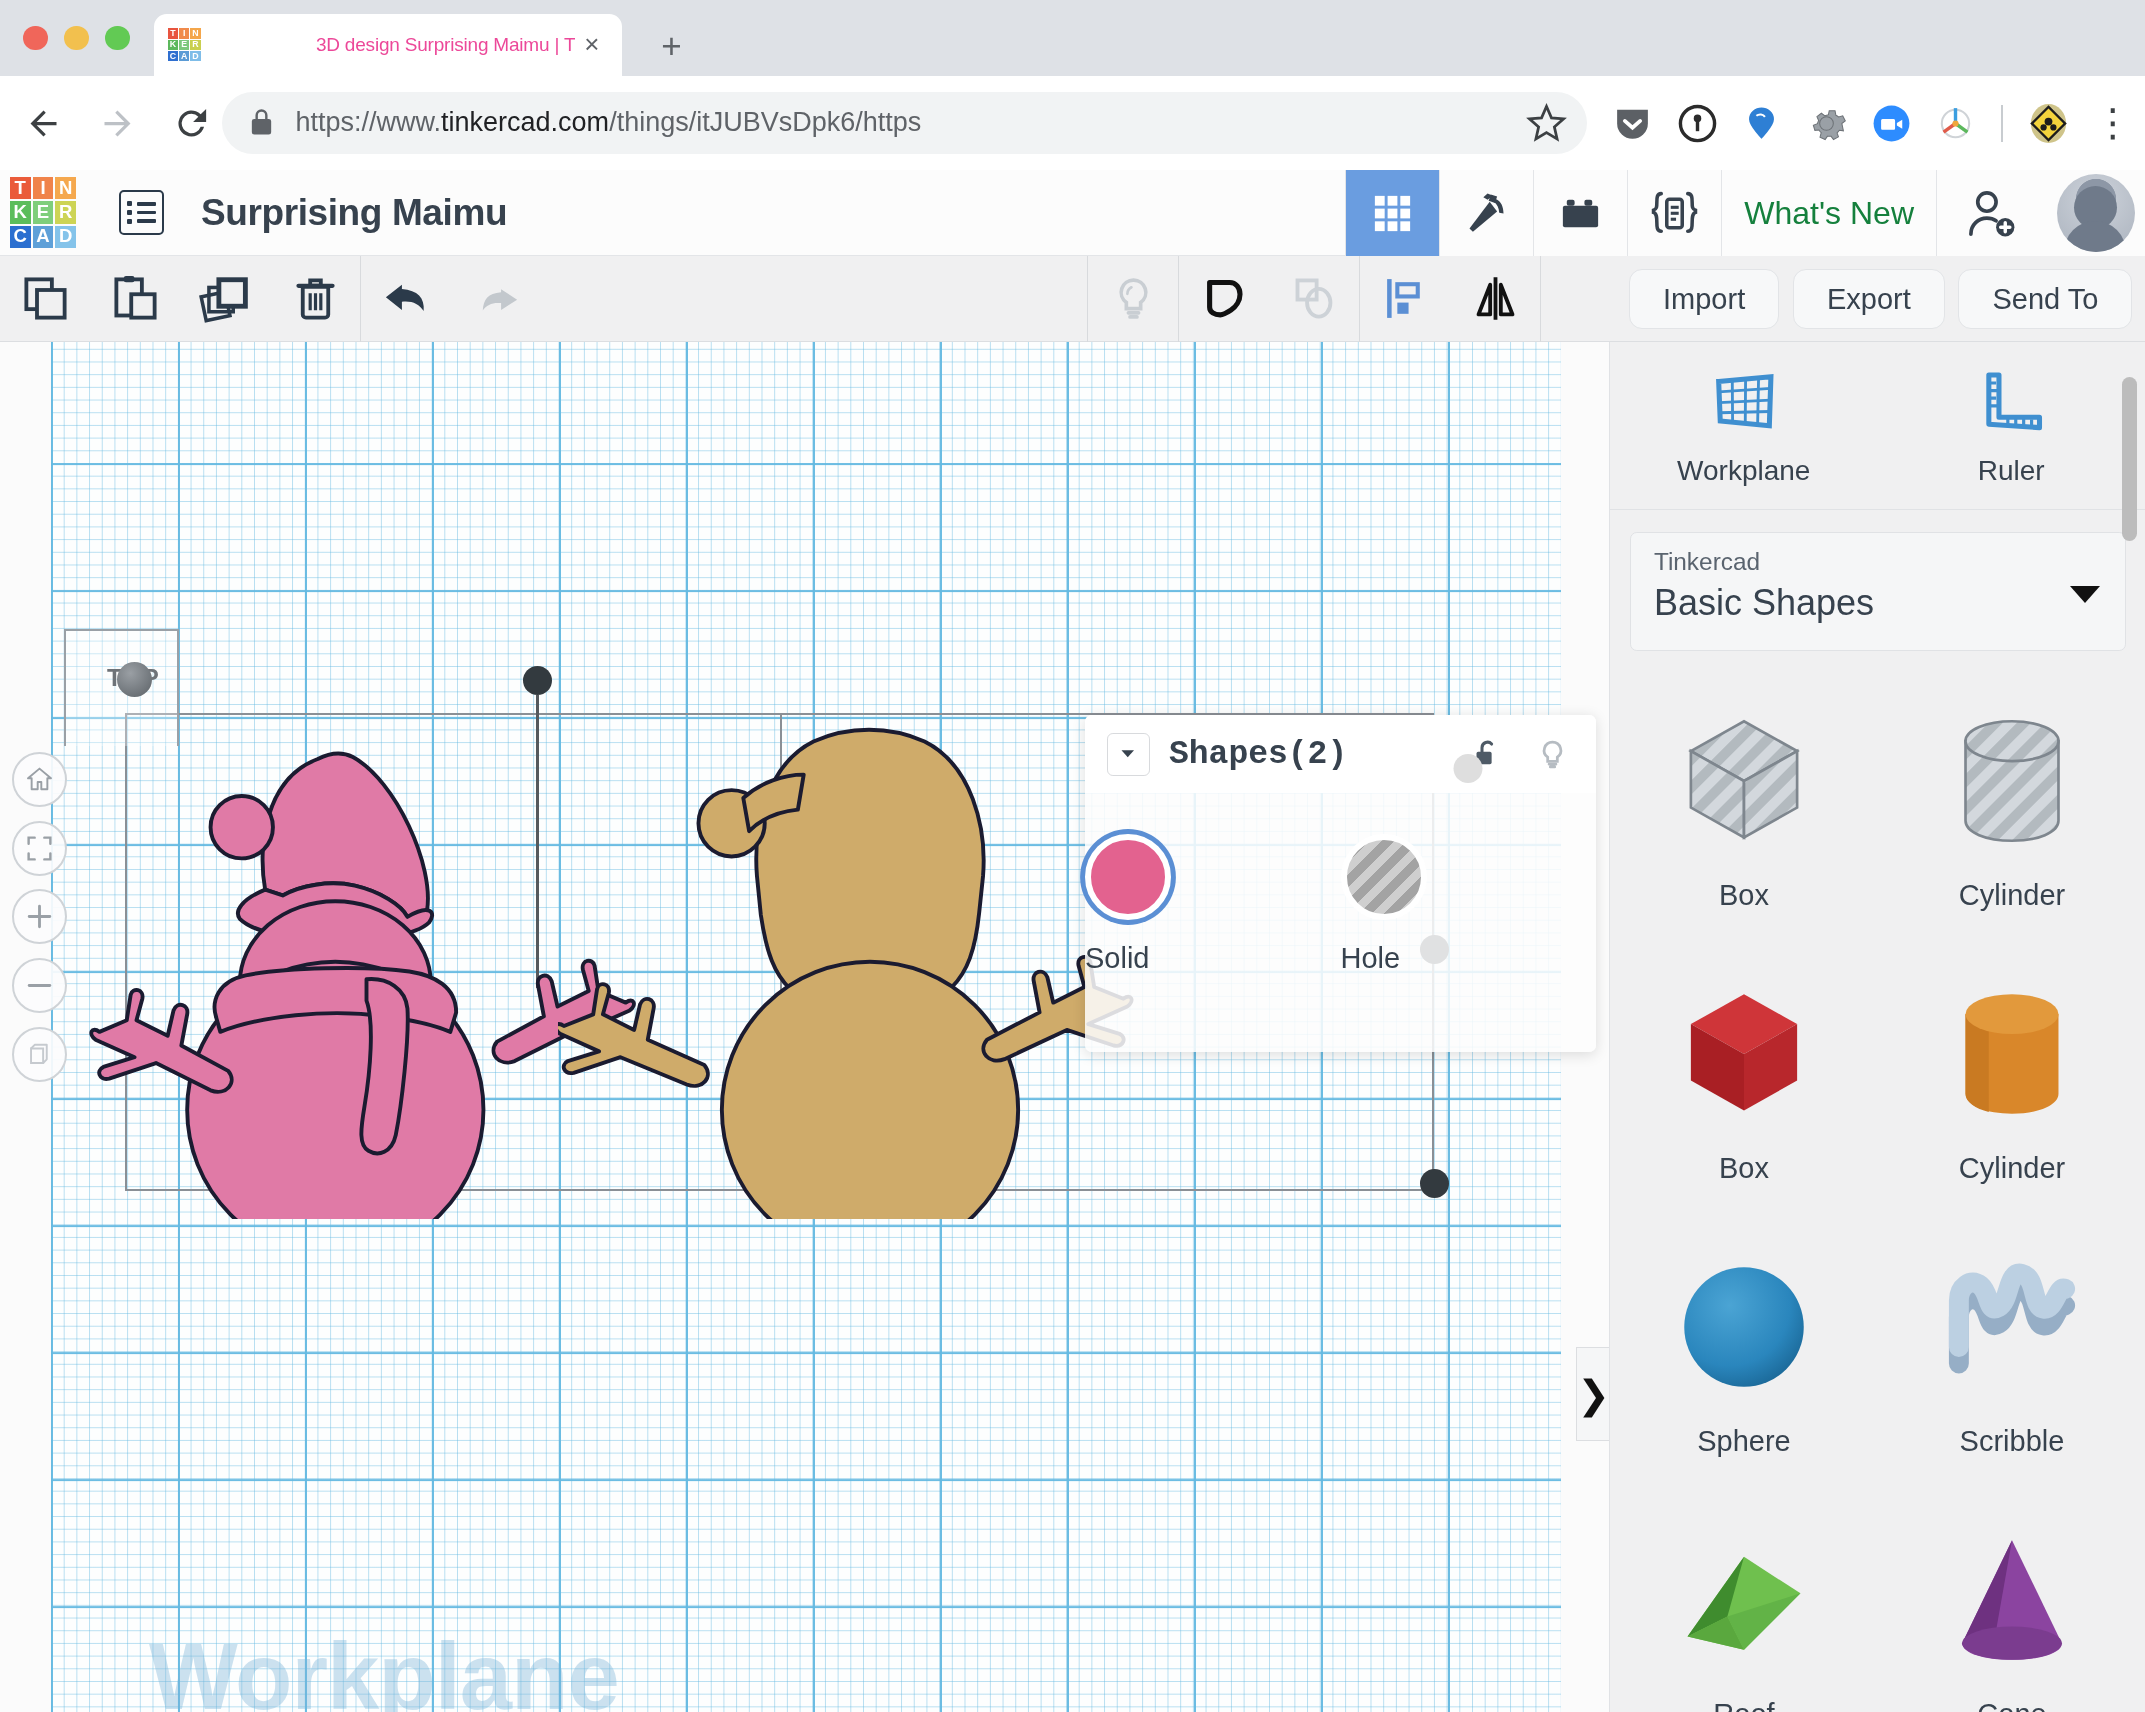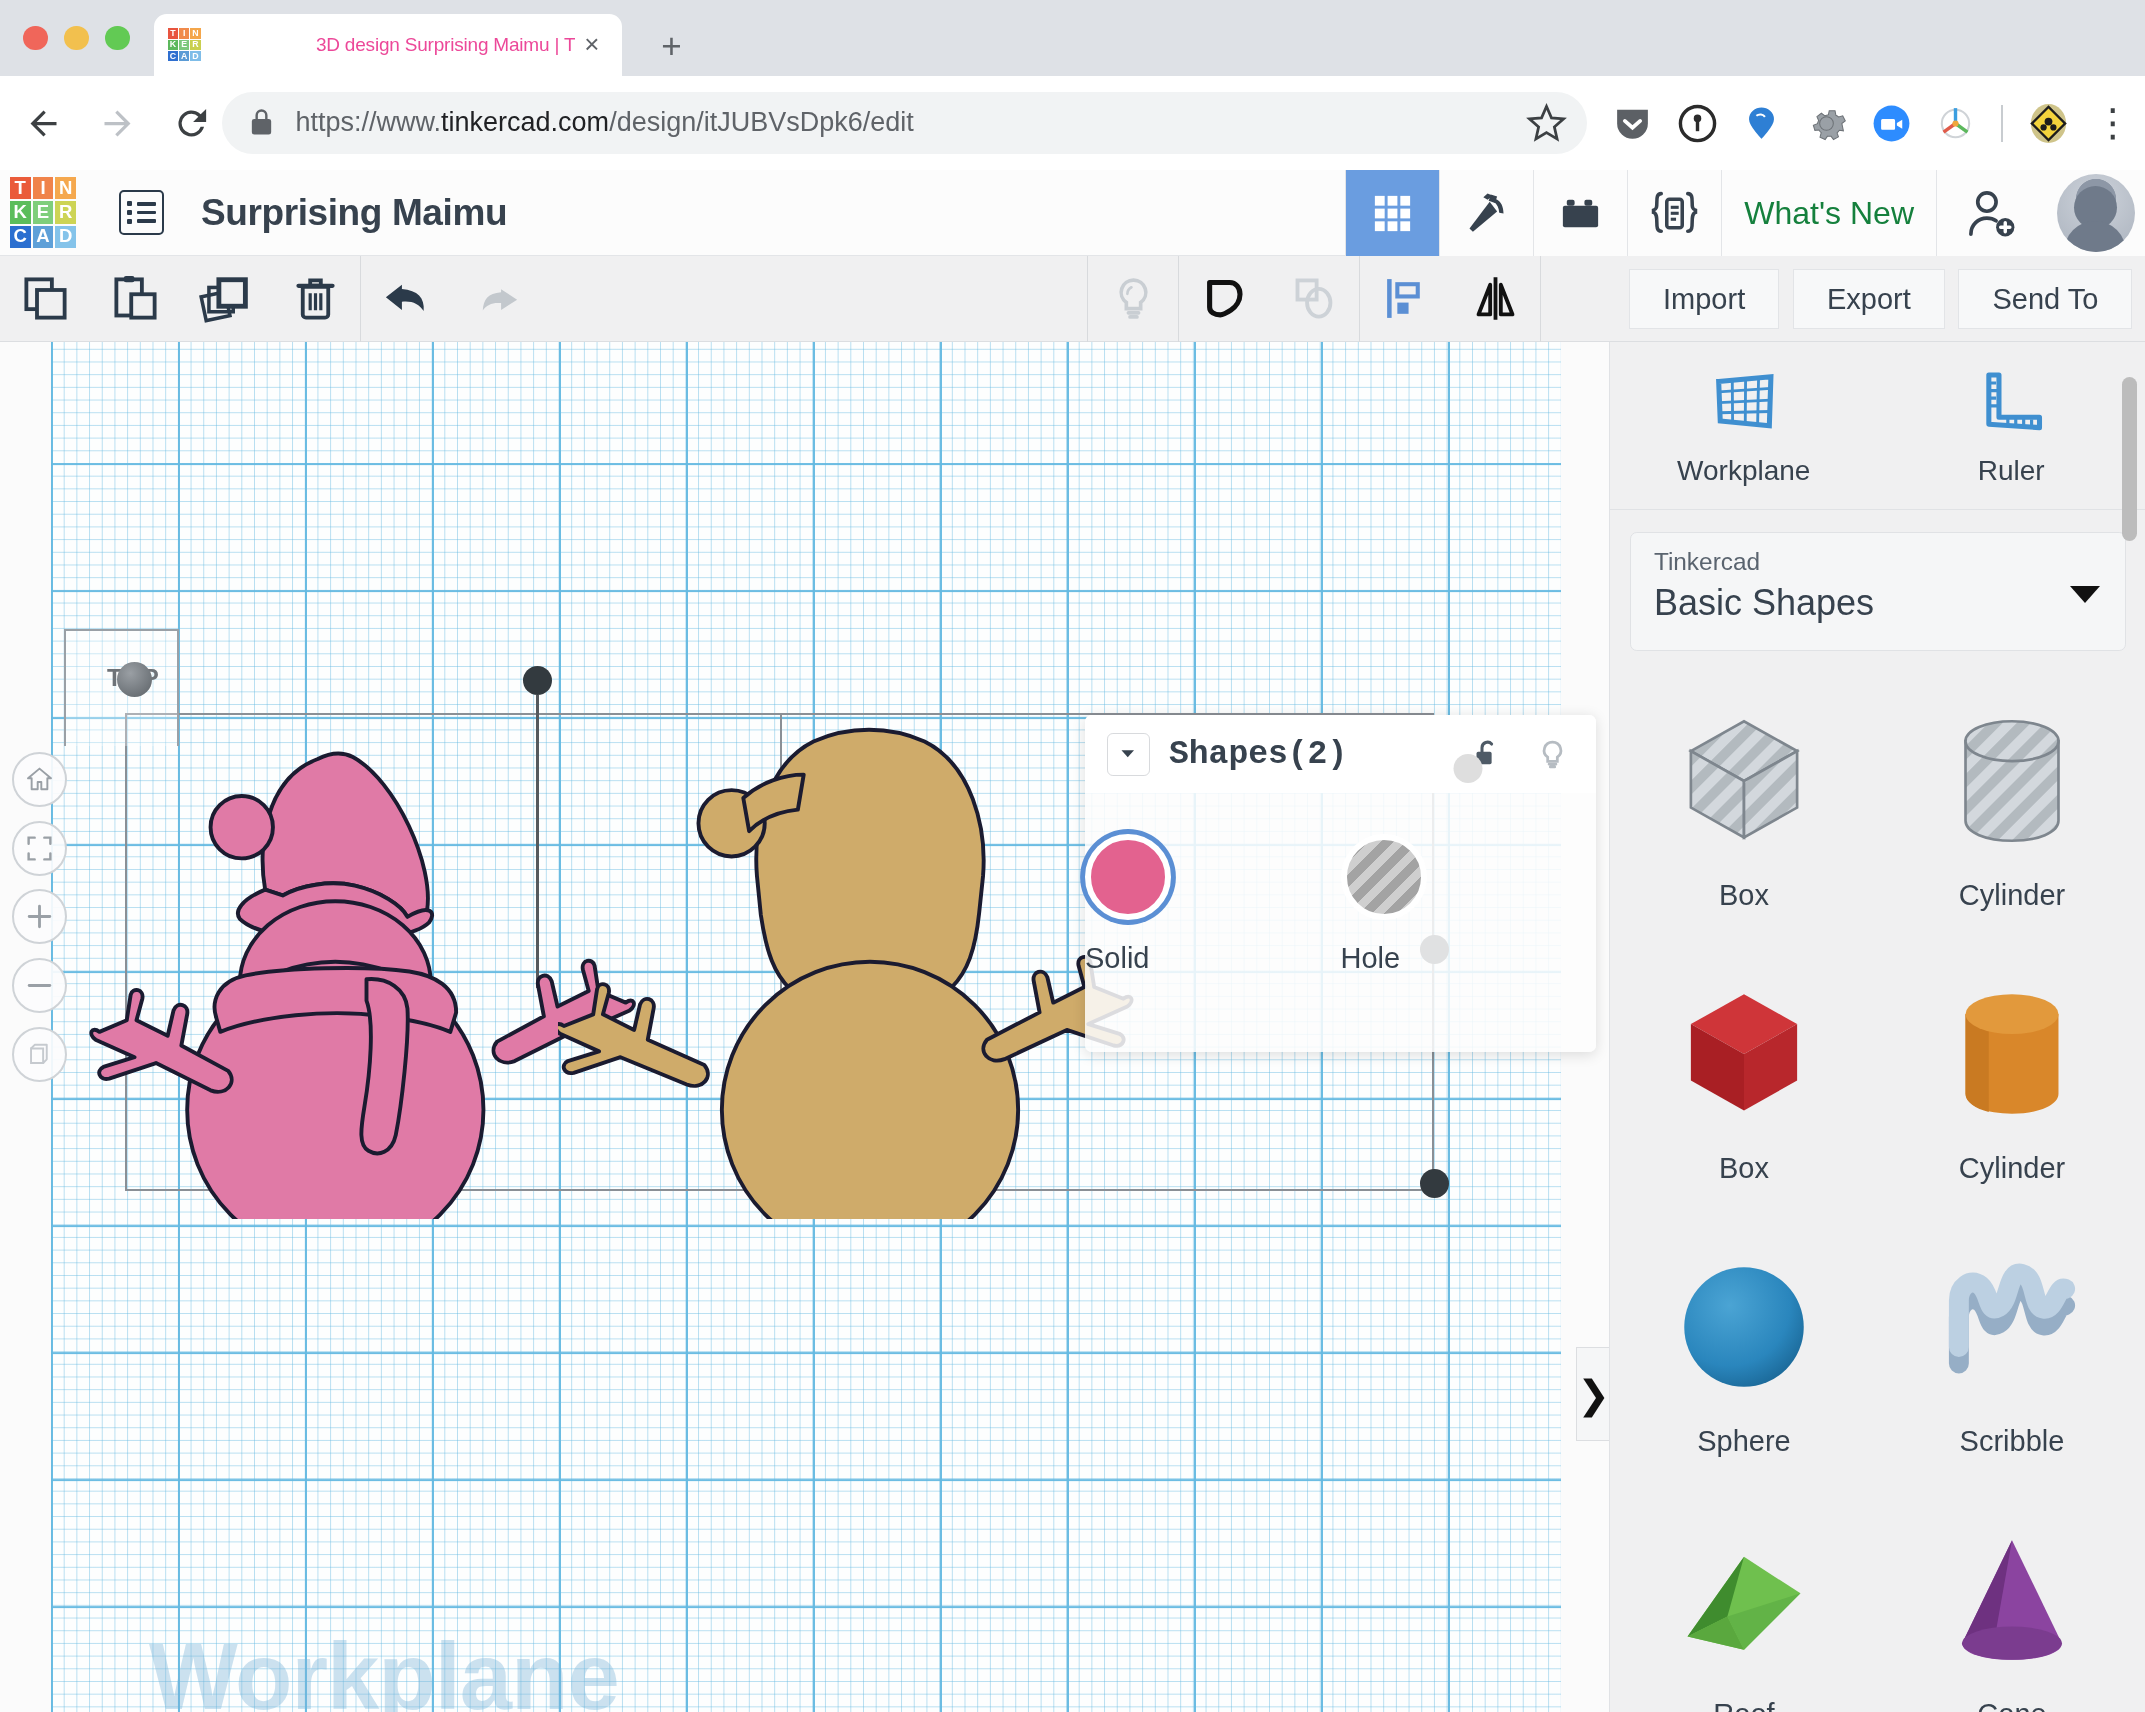--- a/index.html
+++ b/index.html
@@ -166,21 +166,21 @@
     width: 90px; height: 86px; display: flex; align-items: center;
     justify-content: center; cursor: pointer;
   }
   .tb-sep { width: 1px; height: 86px; background: #d8dadd; }
   #tb-right {
     position: absolute; right: 13.7px; top: 0; height: 86px;
     display: flex; align-items: center; gap: 13.7px;
   }
   .tb-text-btn {
     height: 60px; padding: 0 33px; border: 1px solid #e2e4e7;
-    border-radius: 0; background: #f7f8f9; display: flex;
+    border-radius: 13px; background: #f7f8f9; display: flex;
     align-items: center; justify-content: center;
     font-size: 29px; color: #37424e; cursor: pointer;
   }
 
   
   #canvas-wrap {
     position: absolute; left: 0; top: 172px; width: 1609px; height: 1371px;
     background: #fbfbfb; overflow: hidden;
   }
   #grid {
@@ -365,21 +365,21 @@
       <svg width="39" height="39" viewBox="0 0 24 24">
           <path d="M17.65 6.35A8 8 0 1 0 19.73 14h-2.1A6 6 0 1 1 12 6a5.94 5.94 0 0 1 4.22 1.78L13 11h8V3z" fill="#3c4043"></path>
         </svg>
     </div>
 
     <div id="omnibox">
       <svg width="29" height="29" viewBox="0 0 24 24" style="margin-right:19.5px">
         <path d="M12 1a5 5 0 0 0-5 5v3H6a2 2 0 0 0-2 2v9a2 2 0 0 0 2 2h12a2 2 0 0 0 2-2v-9a2 2 0 0 0-2-2h-1V6a5 5 0 0 0-5-5zm0 2a3 3 0 0 1 3 3v3H9V6a3 3 0 0 1 3-3z" fill="#5f6368"></path>
       </svg>
       <div id="omnibox-url">
-        <span class="dim">https://www.</span><span>tinkercad.com</span><span class="dim">/design/itJUBVsDpk6/edit</span>
+        <span class="dim">https://www.</span><span>tinkercad.com</span><span class="dim">/things/itJUBVsDpk6/https</span>
       </div>
     </div>
 
     <div id="star-btn">
       <svg width="41" height="41" viewBox="0 0 24 24">
           <path d="M12 17.3 18.2 21l-1.6-7 5.4-4.7-7.1-.6L12 2 9.1 8.7 2 9.3 7.4 14l-1.6 7z" fill="none" stroke="#3c4043" stroke-width="1.6"></path>
         </svg>
     </div>
 
     <div id="ext-row">

